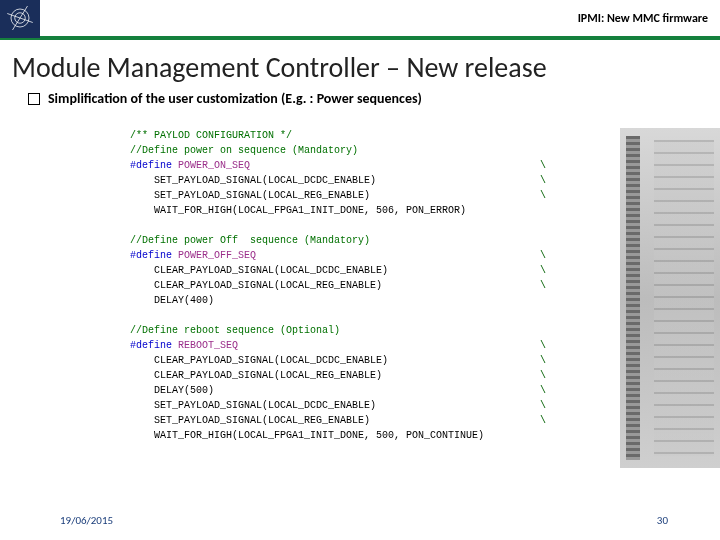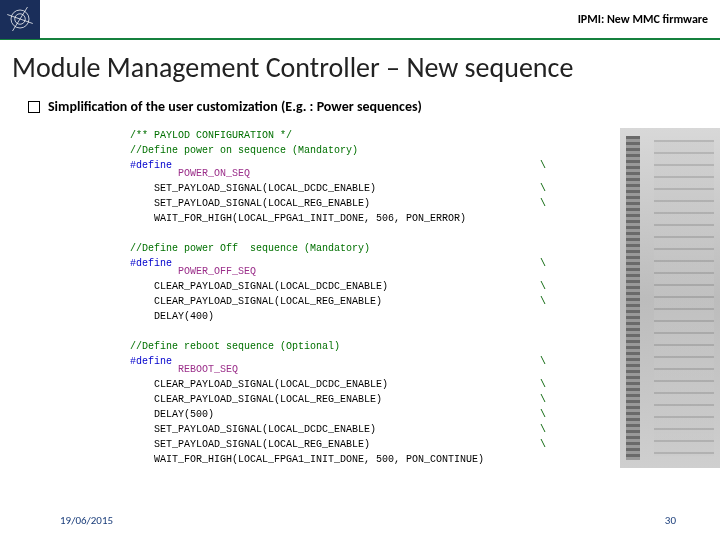--- a/index.html
+++ b/index.html
@@ -1,37 +1,37 @@
 <!DOCTYPE html>
 <html><head>
 <meta charset="utf-8">
 <style>
   * { margin: 0; padding: 0; box-sizing: border-box; }
   html, body { width: 720px; height: 540px; font-family: Calibri, Arial, sans-serif; background: #fff; overflow: hidden; }
   .slide { width: 720px; height: 540px; position: relative; }
-  .header-bar { position: absolute; top: 0; left: 0; right: 0; height: 40px; border-bottom: 2px solid #15803d; display: flex; align-items: center; }
+  .header-bar { position: absolute; top: 0; left: 0; right: 0; height: 40px; border-bottom: 4px solid #15803d; display: flex; align-items: center; }
   .logo { width: 40px; height: 40px; background: #1a2e5a; display: flex; align-items: center; justify-content: center; }
   .logo svg { width: 30px; height: 30px; }
   .header-title { margin-left: auto; margin-right: 12px; font-weight: bold; font-size: 12px; color: #000; }
   .main-title { position: absolute; top: 50px; left: 12px; font-size: 28px; font-weight: 300; color: #222; }
-  .bullet-line { position: absolute; top: 98px; left: 28px; display: flex; align-items: center; gap: 8px; }
+  .bullet-line { position: absolute; top: 90px; left: 28px; display: flex; align-items: center; gap: 8px; }
   .checkbox { width: 12px; height: 12px; border: 1.5px solid #000; display: inline-block; }
   .bullet-text { font-size: 14px; font-weight: bold; color: #000; }
   .code-area { position: absolute; top: 128px; left: 130px; width: 480px; font-family: Consolas, 'Courier New', monospace; font-size: 10px; line-height: 1.5; white-space: pre; }
   .code-line { display: flex; }
   .code-text { flex: 0 0 auto; }
   .cont { color: #006000; position: absolute; left: 410px; }
   .c-green { color: #007000; }
   .c-blue  { color: #0000cc; }
-  .c-mag   { color: #9b2f8a; margin-top: 8px; }
+  .c-mag   { color: #9b2f8a; }
   .c-black { color: #000; }
   .hw-img { position: absolute; right: 0; top: 128px; width: 100px; height: 340px; background: linear-gradient(180deg, #d8d8d8 0%, #bcbcbc 50%, #cfcfcf 100%); }
   .hw-img::before { content: ""; position: absolute; left: 6px; top: 8px; width: 14px; height: 324px; background: repeating-linear-gradient(180deg, #6a6a6a 0 3px, #9a9a9a 3px 6px); }
   .hw-img::after { content: ""; position: absolute; right: 6px; top: 12px; width: 60px; height: 316px; background: repeating-linear-gradient(180deg, #888 0 2px, #c8c8c8 2px 12px); opacity: .4; }
-  .footer { position: absolute; bottom: 10px; left: 0; right: 4px; height: 20px; display: flex; align-items: center; font-size: 11px; color: #1a3d7a; }
+  .footer { position: absolute; bottom: 10px; left: 0; right: 12px; height: 20px; display: flex; align-items: center; font-size: 11px; color: #1a3d7a; }
   .footer-date { position: absolute; left: 60px; }
   .footer-center { width: 100%; text-align: center; }
   .footer-page { position: absolute; right: 40px; }
 </style>
 </head>
 <body>
 
 <div class="slide">
 
   <div class="header-bar">
@@ -39,21 +39,21 @@
       <svg viewBox="0 0 40 40">
         <circle cx="20" cy="20" r="12" fill="none" stroke="#fff" stroke-width="1"></circle>
         <circle cx="20" cy="20" r="7" fill="none" stroke="#fff" stroke-width="1"></circle>
         <line x1="3" y1="14" x2="37" y2="26" stroke="#fff" stroke-width="1"></line>
         <line x1="10" y1="36" x2="30" y2="4" stroke="#fff" stroke-width="1"></line>
       </svg>
     </div>
     <div class="header-title">IPMI: New MMC firmware</div>
   </div>
 
-  <div class="main-title">Module Management Controller – New sequence</div>
+  <div class="main-title">Module Management Controller – New release</div>
 
   <div class="bullet-line">
     <span class="checkbox"></span>
     <span class="bullet-text">Simplification of the user customization (E.g. : Power sequences)</span>
   </div>
 
   <div class="code-area" id="code-area"><div class="code-line"><span class="code-text c-green">/** PAYLOD CONFIGURATION */</span></div><div class="code-line"><span class="code-text c-green">//Define power on sequence (Mandatory)</span></div><div class="code-line"><span class="code-text c-blue">#define</span><span class="code-text c-mag"> POWER_ON_SEQ</span><span class="cont">\</span></div><div class="code-line"><span class="code-text c-black">    SET_PAYLOAD_SIGNAL(LOCAL_DCDC_ENABLE)</span><span class="cont">\</span></div><div class="code-line"><span class="code-text c-black">    SET_PAYLOAD_SIGNAL(LOCAL_REG_ENABLE)</span><span class="cont">\</span></div><div class="code-line"><span class="code-text c-black">    WAIT_FOR_HIGH(LOCAL_FPGA1_INIT_DONE, 506, PON_ERROR)</span></div><div class="code-line"><span class="code-text c-black"> </span></div><div class="code-line"><span class="code-text c-green">//Define power Off  sequence (Mandatory)</span></div><div class="code-line"><span class="code-text c-blue">#define</span><span class="code-text c-mag"> POWER_OFF_SEQ</span><span class="cont">\</span></div><div class="code-line"><span class="code-text c-black">    CLEAR_PAYLOAD_SIGNAL(LOCAL_DCDC_ENABLE)</span><span class="cont">\</span></div><div class="code-line"><span class="code-text c-black">    CLEAR_PAYLOAD_SIGNAL(LOCAL_REG_ENABLE)</span><span class="cont">\</span></div><div class="code-line"><span class="code-text c-black">    DELAY(400)</span></div><div class="code-line"><span class="code-text c-black"> </span></div><div class="code-line"><span class="code-text c-green">//Define reboot sequence (Optional)</span></div><div class="code-line"><span class="code-text c-blue">#define</span><span class="code-text c-mag"> REBOOT_SEQ</span><span class="cont">\</span></div><div class="code-line"><span class="code-text c-black">    CLEAR_PAYLOAD_SIGNAL(LOCAL_DCDC_ENABLE)</span><span class="cont">\</span></div><div class="code-line"><span class="code-text c-black">    CLEAR_PAYLOAD_SIGNAL(LOCAL_REG_ENABLE)</span><span class="cont">\</span></div><div class="code-line"><span class="code-text c-black">    DELAY(500)</span><span class="cont">\</span></div><div class="code-line"><span class="code-text c-black">    SET_PAYLOAD_SIGNAL(LOCAL_DCDC_ENABLE)</span><span class="cont">\</span></div><div class="code-line"><span class="code-text c-black">    SET_PAYLOAD_SIGNAL(LOCAL_REG_ENABLE)</span><span class="cont">\</span></div><div class="code-line"><span class="code-text c-black">    WAIT_FOR_HIGH(LOCAL_FPGA1_INIT_DONE, 500, PON_CONTINUE)</span></div></div>
 
   <div class="hw-img"></div>
 

